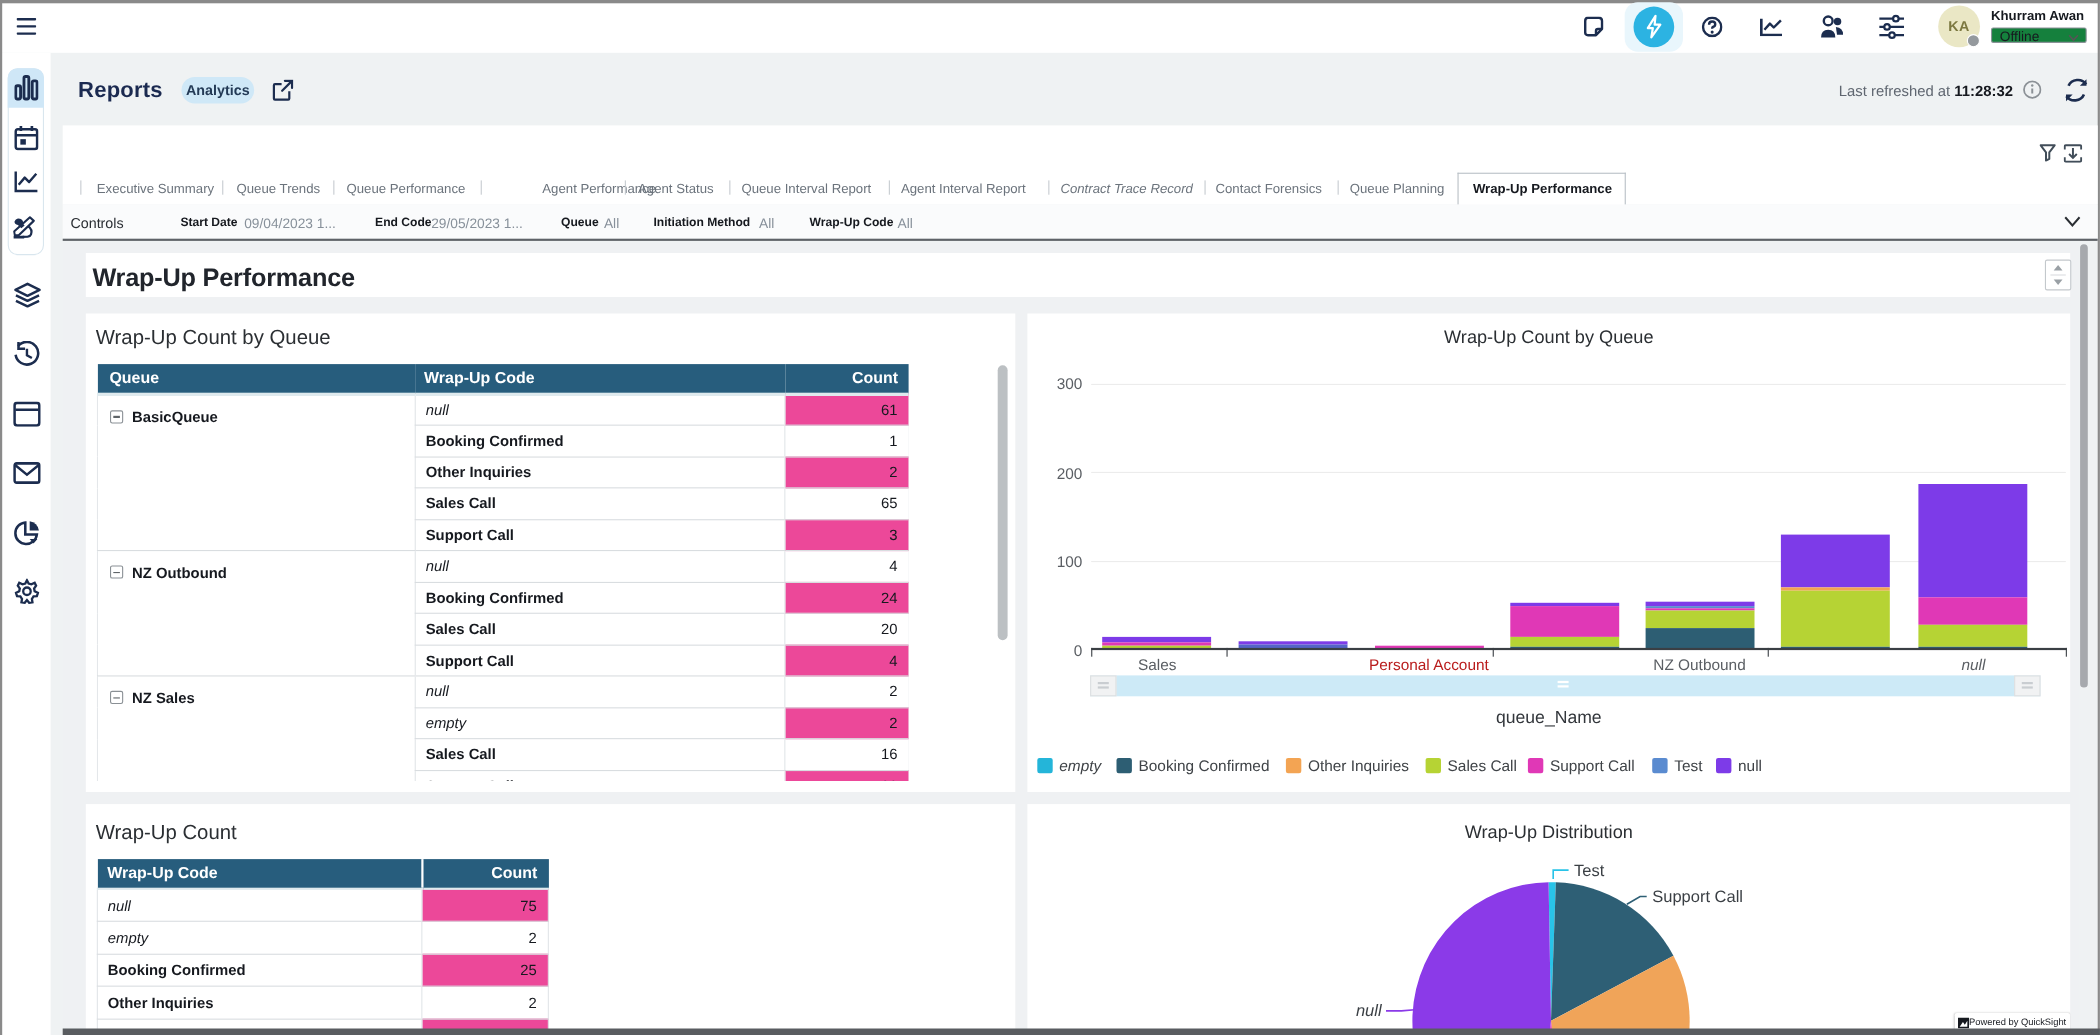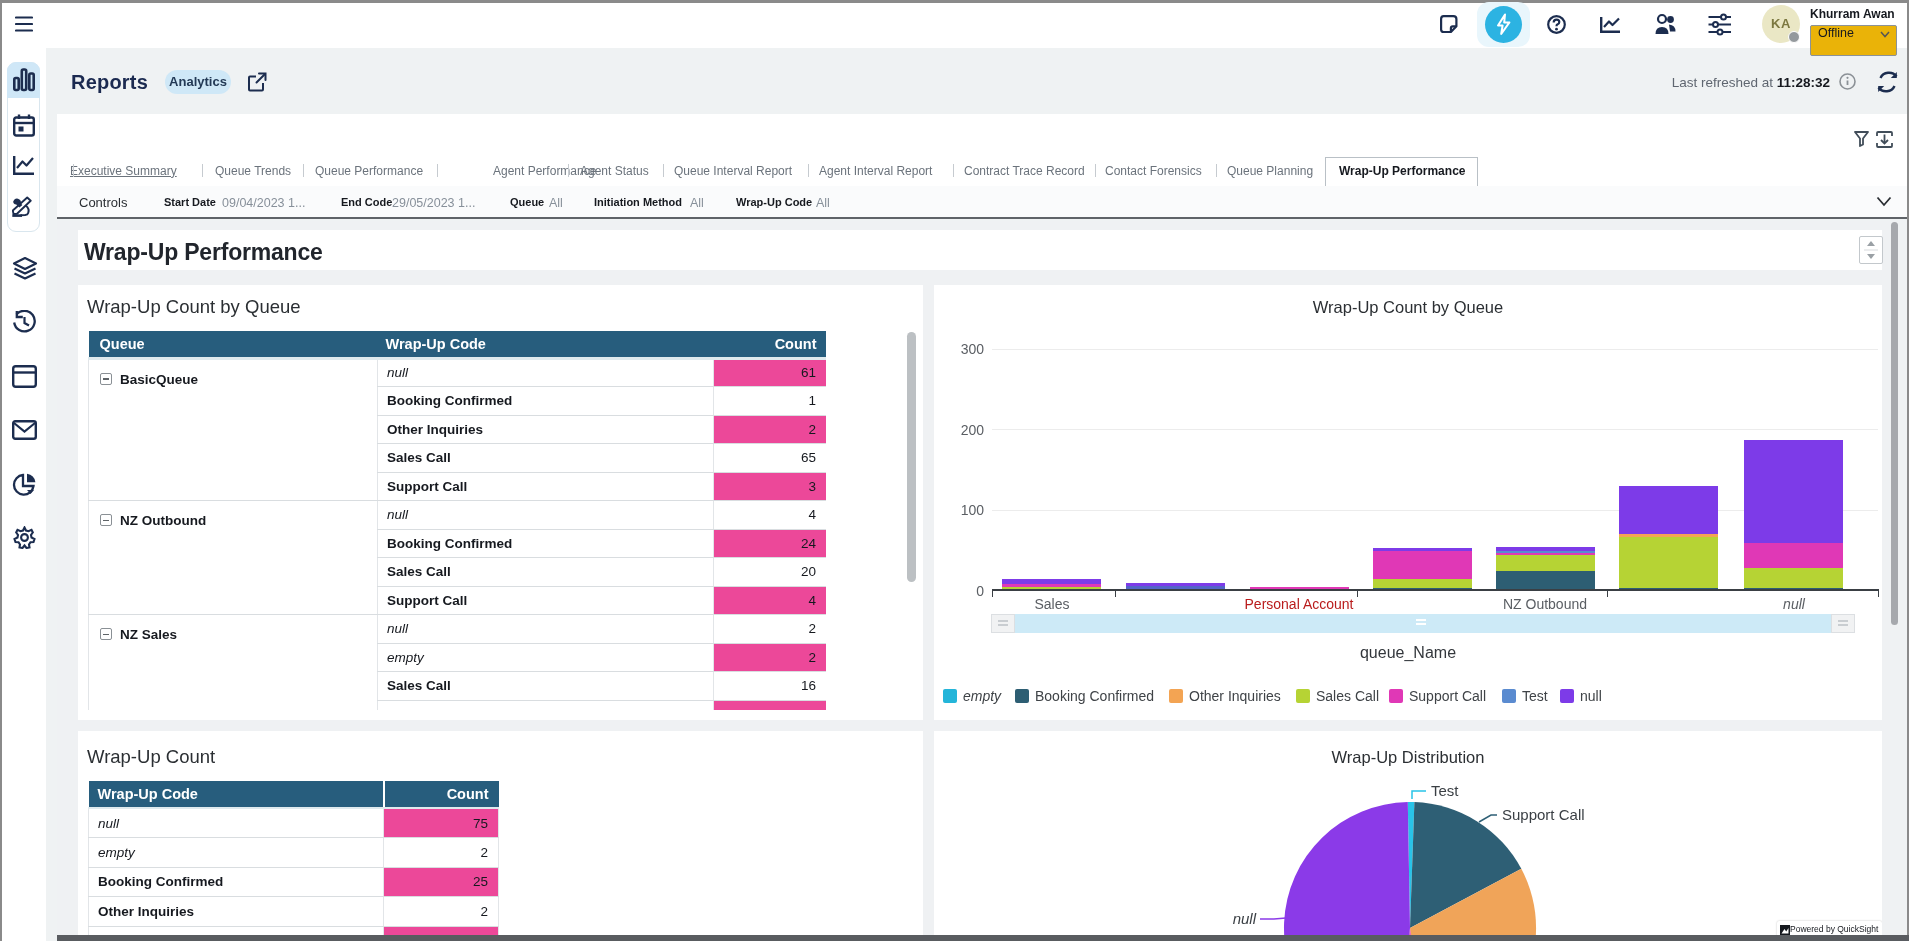--- a/index.html
+++ b/index.html
@@ -81,21 +81,21 @@
     <circle cx="15.5" cy="4" r="2.5" fill="#fff"></circle>
     <circle cx="7.5" cy="11.5" r="2.5" fill="#fff"></circle>
     <circle cx="12" cy="19" r="2.5" fill="#fff"></circle>
   </g>
 </svg>
 
 <div class="abs" style="left:1762px;top:5px;width:38px;height:38px;border-radius:50%;background:#eae7c5;"></div>
 <div class="abs" style="left:1762px;top:5px;width:38px;height:38px;font-size:13px;font-weight:bold;color:#7c7840;text-align:center;line-height:38px;letter-spacing:.5px;">KA</div>
 <div class="abs" style="left:1788px;top:31px;width:12px;height:12px;border-radius:50%;background:#94999d;border:1.5px solid #fff;"></div>
 <div class="abs" style="left:1810px;top:7px;font-size:12px;font-weight:bold;color:#16191f;">Khurram Awan</div>
-<div class="abs" style="left:1810px;top:25px;width:87px;height:31px;background:#eab308;border:1px solid #8b9298;border-radius:2px;font-size:12.5px;color:#16191f;line-height:15px;padding-left:7px;">Offline
+<div class="abs" style="left:1810px;top:25px;width:87px;height:14px;background:#15803d;border:1px solid #8b9298;border-radius:2px;font-size:12.5px;color:#16191f;line-height:15px;padding-left:7px;">Offline
   <svg class="abs" style="right:6px;top:5px;" width="10" height="7" viewBox="0 0 10 7">
       <path d="M1 1 L5 5.5 L9 1" fill="none" stroke="#555" stroke-width="1.5"></path>
     </svg>
 </div>
 
 <div class="abs" style="left:7px;top:62px;width:33px;height:170px;background:#fff;border:1px solid #d9e6ee;border-radius:9px;"></div>
 <div class="abs" style="left:7px;top:62px;width:33px;height:36px;background:#cfe7f7;border-radius:9px 9px 0 0;"></div>
 
 <svg class="abs" style="left:13px;top:68px;" width="22" height="24" viewBox="0 0 22 24">
   <g fill="none" stroke="#1c2d4f" stroke-width="2.6">
@@ -194,46 +194,46 @@
   <g fill="none" stroke="#414d59" stroke-width="1.8">
     <path d="M1 5 L1 2 Q1 1 2 1 L15 1 Q16 1 16 2 L16 5"></path>
     <path d="M1 12 L1 15 Q1 16 2 16 L15 16 Q16 16 16 15 L16 12"></path>
     <path d="M8.5 3.5 L8.5 12"></path>
     <path d="M5 9 L8.5 12.5 L12 9"></path>
   </g>
 </svg>
 
 <div class="abs" style="left:1325px;top:157px;width:153px;height:29px;background:#fff;border:1px solid #b9c0c6;border-bottom:none;"></div>
 <div id="tabs" class="abs" style="left:0;top:163.5px;font-size:12px;color:#6b737c;">
-  <span class="abs" style="left:70px;text-decoration:underline;">Executive Summary</span>
+  <span class="abs" style="left:88px;">Executive Summary</span>
   <span class="abs" style="left:215px;">Queue Trends</span>
   <span class="abs" style="left:315px;">Queue Performance</span>
   <span class="abs" style="left:449px;margin-left:44px;">Agent Performance</span>
   <span class="abs" style="left:580px;">Agent Status</span>
   <span class="abs" style="left:674px;">Queue Interval Report</span>
   <span class="abs" style="left:819px;">Agent Interval Report</span>
-  <span class="abs" style="left:964px;">Contract Trace Record</span>
+  <span class="abs" style="left:964px;font-style:italic;">Contract Trace Record</span>
   <span class="abs" style="left:1105px;">Contact Forensics</span>
   <span class="abs" style="left:1227px;">Queue Planning</span>
   <span class="abs" style="left:1339px;top:0px;font-weight:bold;font-size:12px;color:#16191f;">Wrap-Up Performance</span>
 </div>
 <div class="abs" style="left:73px;top:164px;width:1px;height:13px;background:#c6cbd0;"></div>
 <div class="abs" style="left:202px;top:164px;width:1px;height:13px;background:#c6cbd0;"></div>
 <div class="abs" style="left:303px;top:164px;width:1px;height:13px;background:#c6cbd0;"></div>
 <div class="abs" style="left:437px;top:164px;width:1px;height:13px;background:#c6cbd0;"></div>
 <div class="abs" style="left:568px;top:164px;width:1px;height:13px;background:#c6cbd0;"></div>
 <div class="abs" style="left:663px;top:164px;width:1px;height:13px;background:#c6cbd0;"></div>
 <div class="abs" style="left:808px;top:164px;width:1px;height:13px;background:#c6cbd0;"></div>
 <div class="abs" style="left:953px;top:164px;width:1px;height:13px;background:#c6cbd0;"></div>
 <div class="abs" style="left:1095px;top:164px;width:1px;height:13px;background:#c6cbd0;"></div>
 <div class="abs" style="left:1216px;top:164px;width:1px;height:13px;background:#c6cbd0;"></div>
 
 <div class="abs" style="left:57px;top:186px;width:1850px;height:33px;background:#fafbfc;border-bottom:2px solid #5f6368;"></div>
 <div id="controls" class="abs" style="left:0;top:196px;font-size:11px;color:#16191f;">
-  <span class="abs" style="left:79px;top:-1px;color:#2a2e33;font-size:13px;">Controls</span>
+  <span class="abs" style="left:64px;top:-1px;color:#2a2e33;font-size:13px;">Controls</span>
   <span class="abs" style="left:164px;font-weight:bold;text-align:right;">Start Date</span>
   <span class="abs" style="left:222px;top:-0.5px;color:#87909a;font-size:12.5px;">09/04/2023 1...</span>
   <span class="abs" style="left:341px;font-weight:bold;">End Code</span>
   <span class="abs" style="left:392px;top:-0.5px;color:#87909a;font-size:12.5px;">29/05/2023 1...</span>
   <span class="abs" style="left:510px;font-weight:bold;">Queue</span>
   <span class="abs" style="left:549px;top:-0.5px;color:#87909a;font-size:12.5px;">All</span>
   <span class="abs" style="left:594px;font-weight:bold;">Initiation Method</span>
   <span class="abs" style="left:690px;top:-0.5px;color:#87909a;font-size:12.5px;">All</span>
   <span class="abs" style="left:736px;font-weight:bold;">Wrap-Up Code</span>
   <span class="abs" style="left:816px;top:-0.5px;color:#87909a;font-size:12.5px;">All</span>

